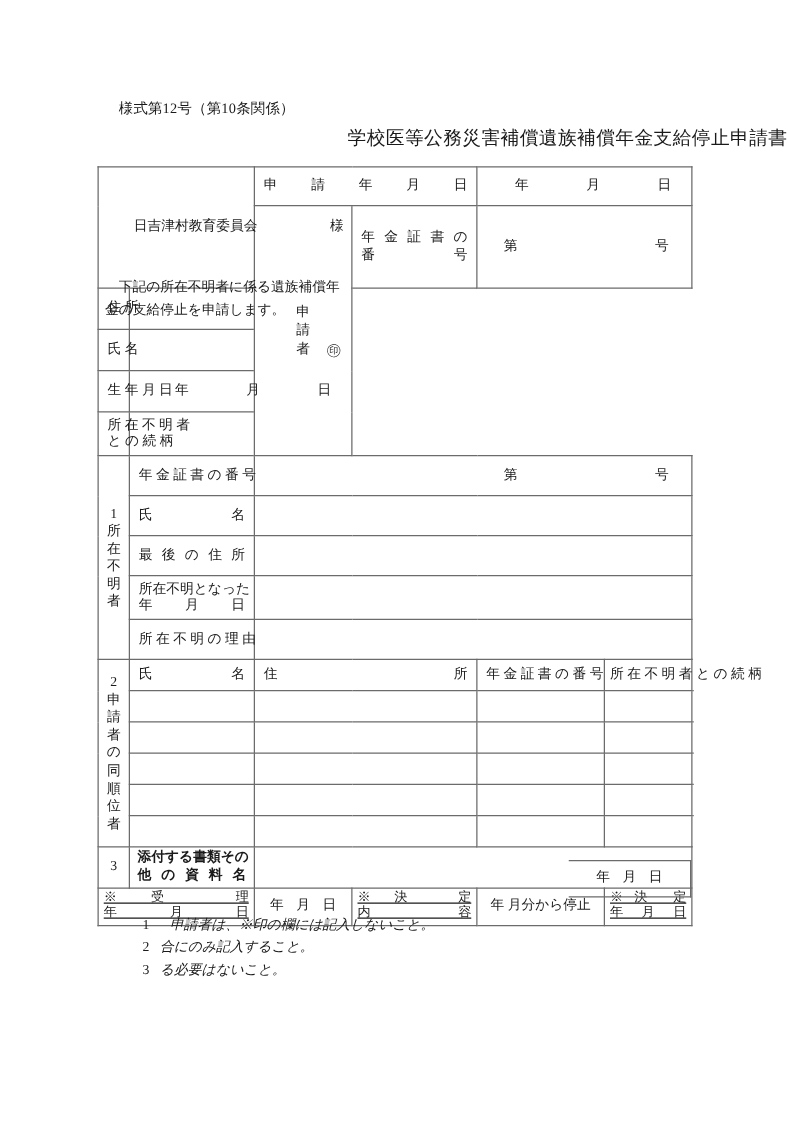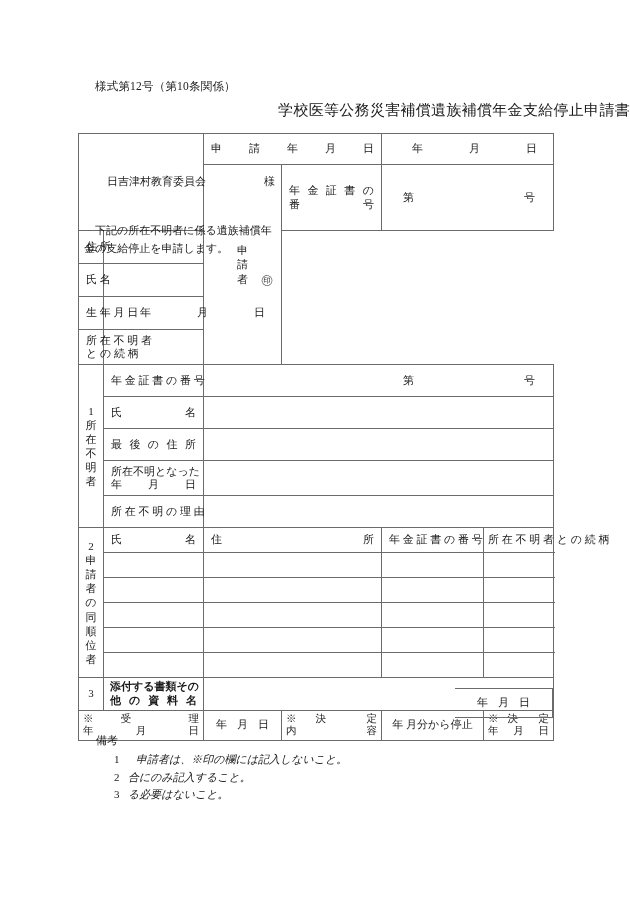--- a/index.html
+++ b/index.html
@@ -134,20 +134,21 @@
     white-space: nowrap;
   }
   .stop-line i { font-style: normal; display: inline-block; width: 10px; }
 
   .mark-two {
     display: block;
     padding: 2px 4px;
     line-height: 1.2;
     white-space: nowrap;
     font-size: 10.5px;
+    text-decoration: underline;
   }
   .mark-two b {
     font-weight: normal;
     display: block;
     text-align: justify;
     text-align-last: justify;
   }
 
   .attach {
     display: block;
@@ -406,21 +407,20 @@
     <tbody>
       <tr>
         <td style="height:28px; border-left:none">
           <span class="stop-line"><span>年</span><i></i><span>月</span><i></i><span>日</span></span>
         </td>
       </tr>
     </tbody>
   </table>
 
   <div class="remarks">
-    <p class="remarks-title">備考</p>
 
     <div class="rm-item">
       <span class="rm-num">1</span>
       <span class="rm-txt">申請者は、※印の欄には記入しないこと。</span>
     </div>
 
     <div class="rm-item">
       <span class="rm-num">2</span>
       <span class="rm-txt">
         <span style="display:block; margin-left:-8px">合にのみ記入すること。</span>

